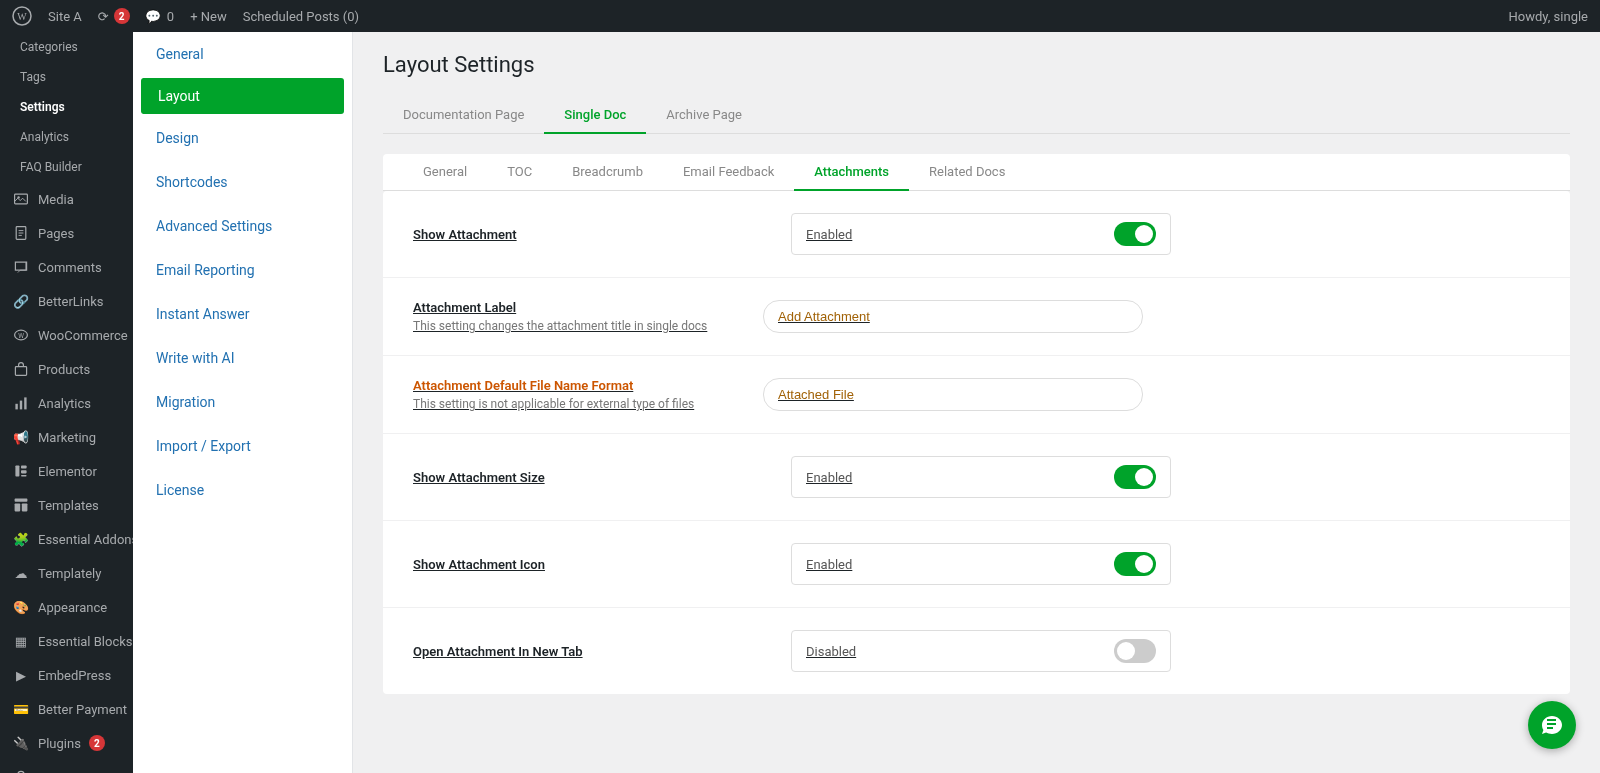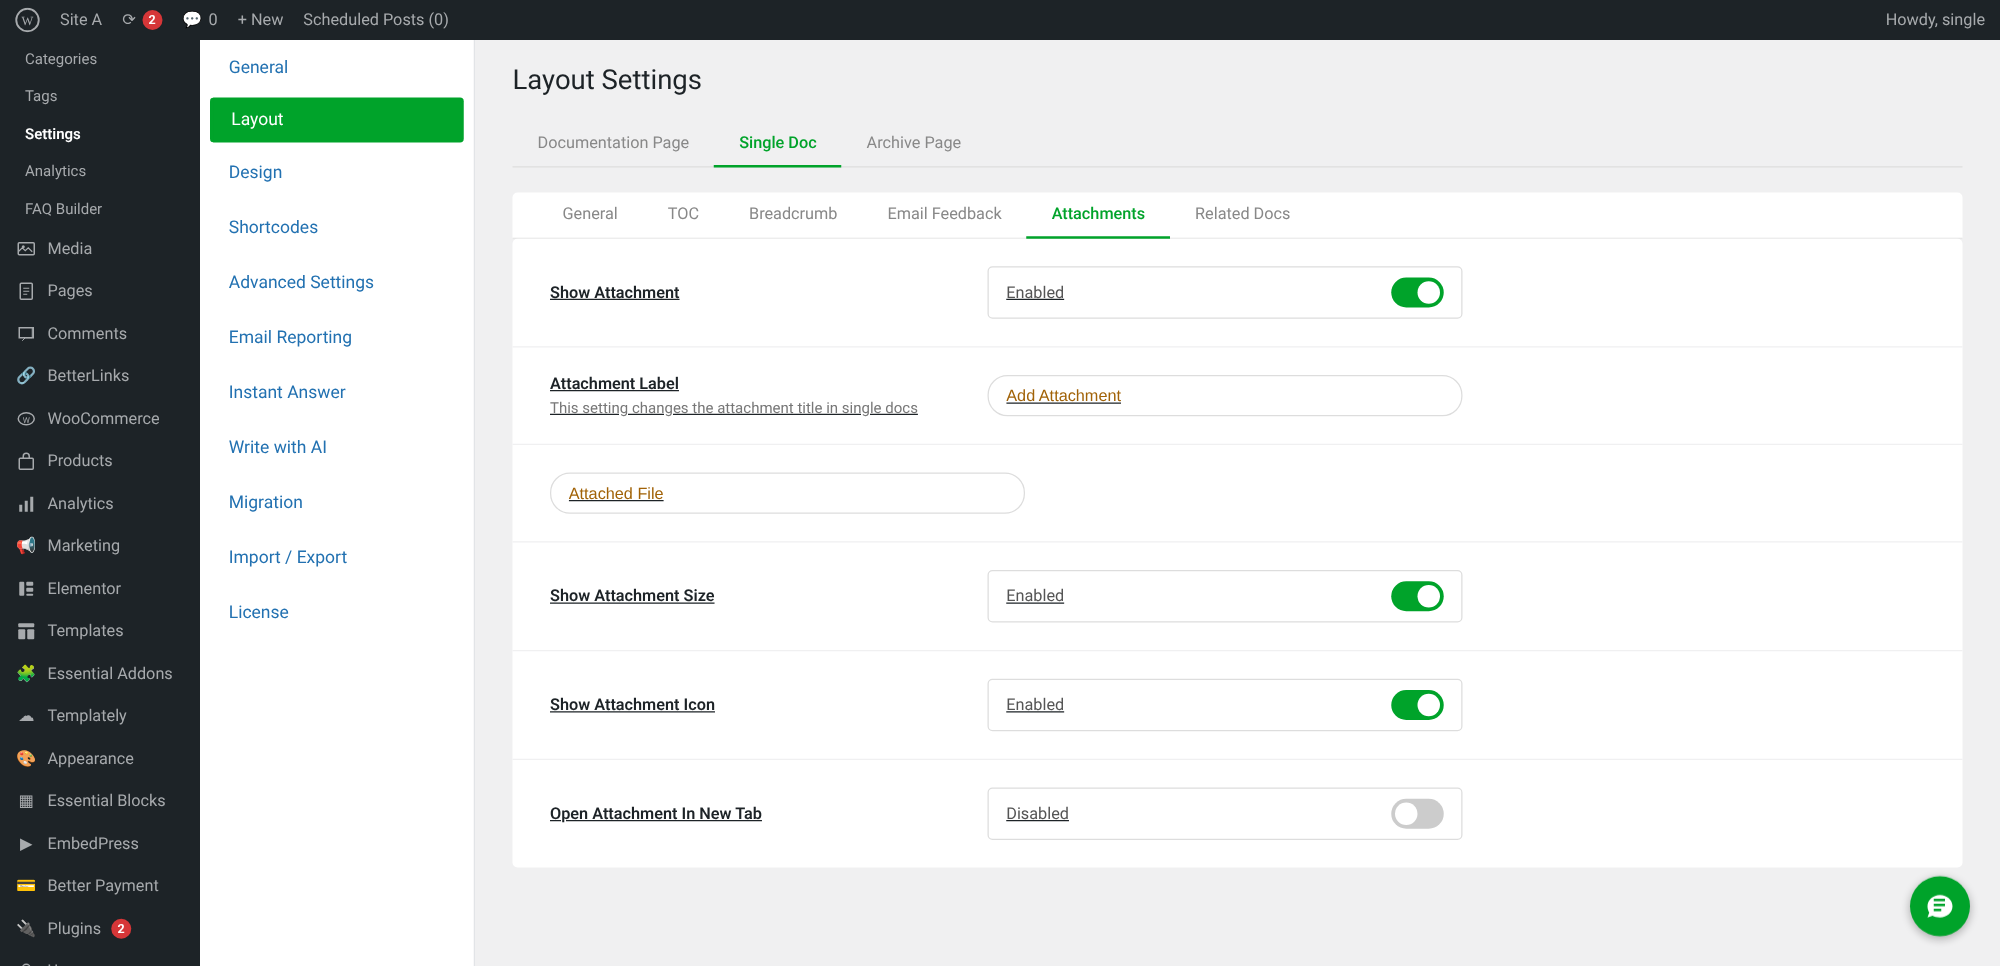--- a/index.html
+++ b/index.html
@@ -20,21 +20,21 @@
     .admin-bar-item { display: flex; align-items: center; gap: 5px; color: #a7aaad; font-size: 13px; cursor: pointer; }
     .admin-bar-right { margin-left: auto; color: #a7aaad; font-size: 13px; }
     .wp-logo { width: 20px; height: 20px; fill: #a7aaad; }
     .bubble { background: #d63638; color: #fff; border-radius: 50%; font-size: 10px; width: 16px; height: 16px; display: flex; align-items: center; justify-content: center; font-weight: bold; }
 
     
     .app-body { display: flex; flex: 1; overflow: hidden; }
 
     
     .sidebar {
-      width: 160px;
+      width: 133px;
       background: #1d2327;
       color: #a7aaad;
       overflow-y: auto;
       flex-shrink: 0;
     }
     .sidebar-item {
       display: flex;
       align-items: center;
       gap: 8px;
       padding: 8px 12px;
@@ -125,20 +125,21 @@
       display: flex;
       align-items: center;
       justify-content: space-between;
       border: 1px solid #ddd;
       border-radius: 4px;
       padding: 8px 14px;
       background: #fff;
       min-width: 380px;
       font-size: 13px;
       color: #555;
+      margin-left: 28px;
     }
     .setting-input {
       border: 1px solid #ddd;
       border-radius: 16px;
       padding: 8px 14px;
       background: #fff;
       min-width: 380px;
       font-size: 13px;
       color: #a16207;
       outline: none;
@@ -461,20 +462,24 @@
         <div class="setting-label-col">
           <div class="setting-label">Attachment Label</div>
           <div class="setting-desc">This setting changes the attachment title in single docs</div>
         </div>
         <div class="setting-control">
           <input class="setting-input" type="text" value="Add Attachment" style="">
         </div>
       </div>
 
       <div class="setting-row">
+        <div class="setting-label-col">
+          <div class="setting-label orange">Attachment Default File Name Format</div>
+          <div class="setting-desc">This setting is not applicable for external type of files</div>
+        </div>
         <div class="setting-control">
           <input class="setting-input" type="text" value="Attached File" style="">
         </div>
       </div>
 
       <div class="setting-row">
         <div class="setting-label-col">
           <div class="setting-label">Show Attachment Size</div>
         </div>
         <div class="setting-control">

